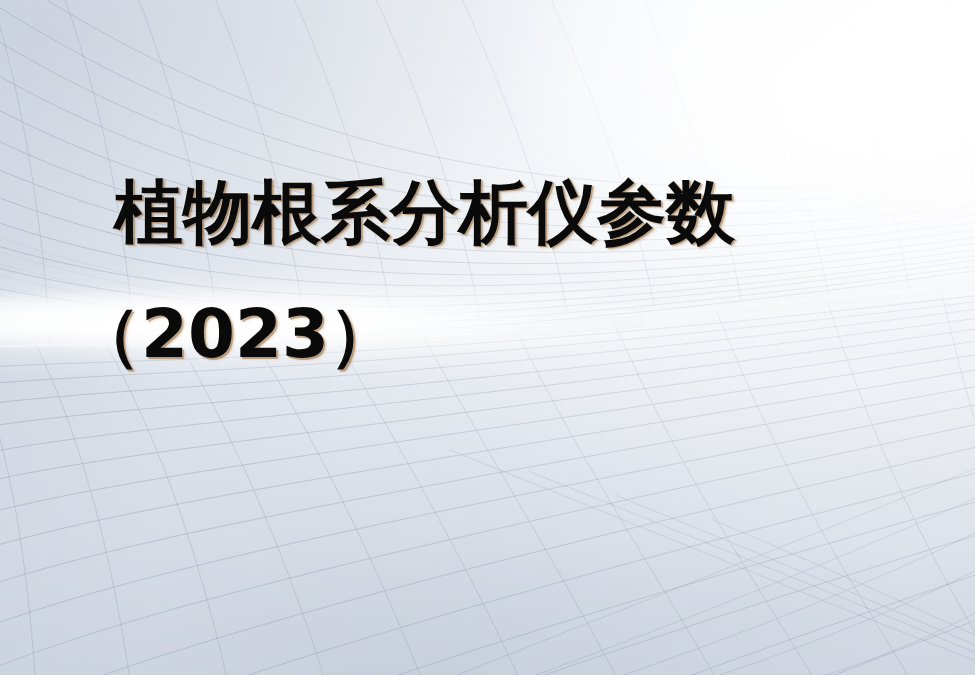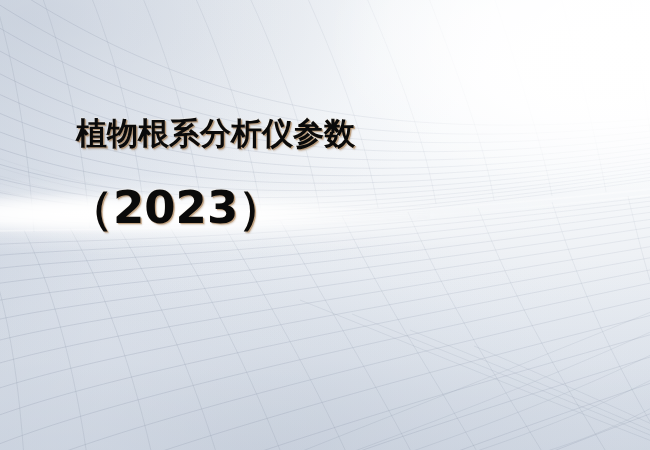--- a/index.html
+++ b/index.html
@@ -109,28 +109,28 @@
     color: #0a0a0a;
     font-weight: bold;
     line-height: 1.0;
     white-space: nowrap;
     text-shadow:
       1.2px 1.2px 0 rgba(150,92,30,0.42),
       1.8px 1.6px 1.6px rgba(120,70,20,0.24),
       -0.6px -0.6px 0 rgba(255,245,230,0.30);
   }
   .title-line-1 {
-    font-size: 31px;
+    font-size: 46px;
     letter-spacing: 0px;
     padding-left: 76px;
   }
   .title-line-2 {
     font-size: 45px;
     letter-spacing: 0px;
-    padding-left: 68px;
+    padding-left: 49px;
     margin-top: 36px;
   }
 </style>
 </head>
 <body>
 
 <div id="slide">
 
   <div class="bg-layer bg-base"></div>
   <div class="bg-layer bg-corner-dark"></div>

